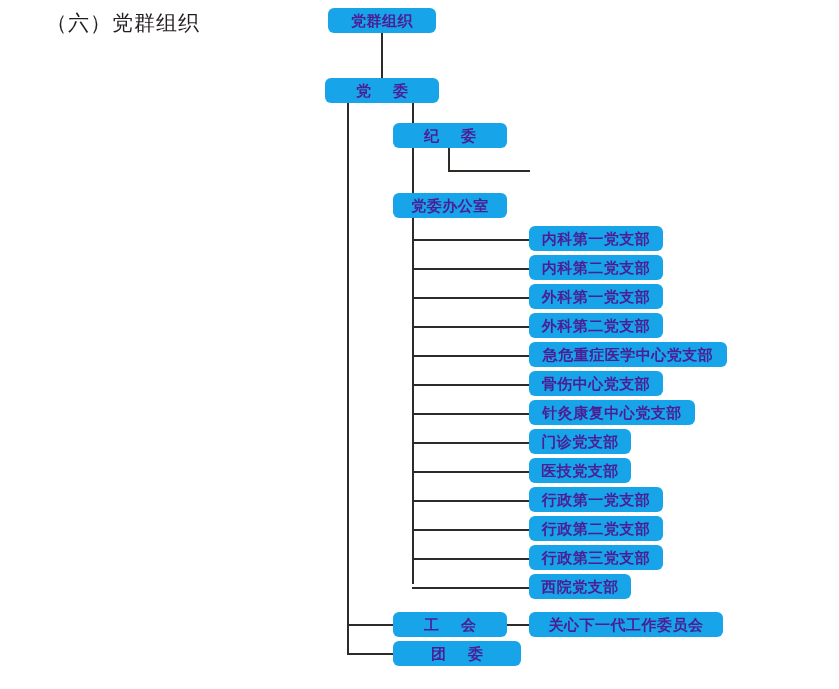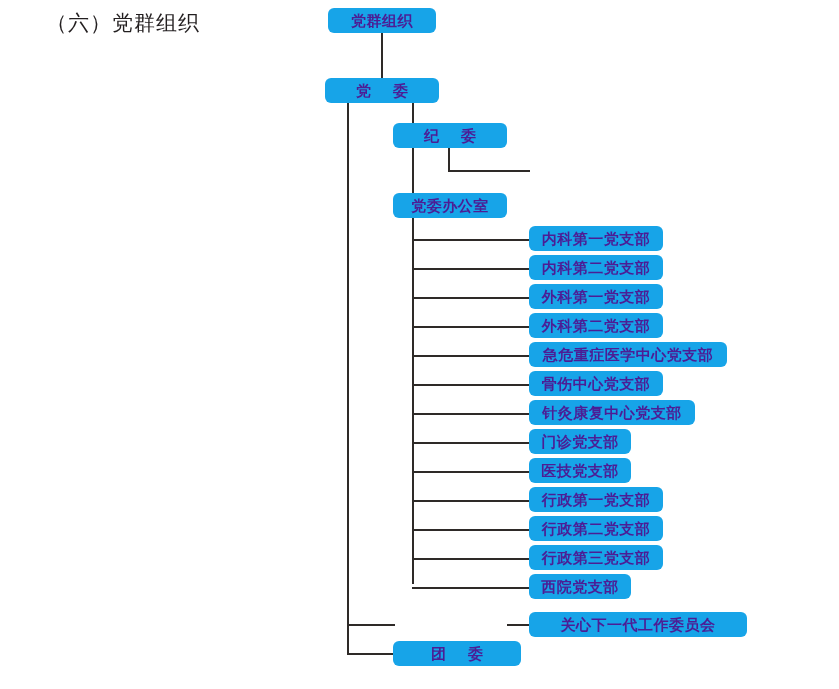--- a/index.html
+++ b/index.html
@@ -114,18 +114,19 @@
       <div class="node branch" style="left: 529px; top: 371px; width: 134px;">骨伤中心党支部</div>
       <div class="node branch" style="left: 529px; top: 400px; width: 166px;">针灸康复中心党支部</div>
       <div class="node branch" style="left: 529px; top: 429px; width: 102px;">门诊党支部</div>
       <div class="node branch" style="left: 529px; top: 458px; width: 102px;">医技党支部</div>
       <div class="node branch" style="left: 529px; top: 487px; width: 134px;">行政第一党支部</div>
       <div class="node branch" style="left: 529px; top: 516px; width: 134px;">行政第二党支部</div>
       <div class="node branch" style="left: 529px; top: 545px; width: 134px;">行政第三党支部</div>
       <div class="node branch" style="left: 529px; top: 574px; width: 102px;">西院党支部</div>
     </div>
 
+  <div class="node spaced" style="left:393px; top:612px; width:114px;">工  会</div>
 
   <div class="node spaced" style="left:393px; top:641px; width:128px;">团  委</div>
 
-  <div class="node" style="left:529px; top:612px; width:218px;">关心下一代工作委员会</div>
+  <div class="node" style="left:529px; top:612px; width:194px;">关心下一代工作委员会</div>
 
 </div>
 
 </body></html>

